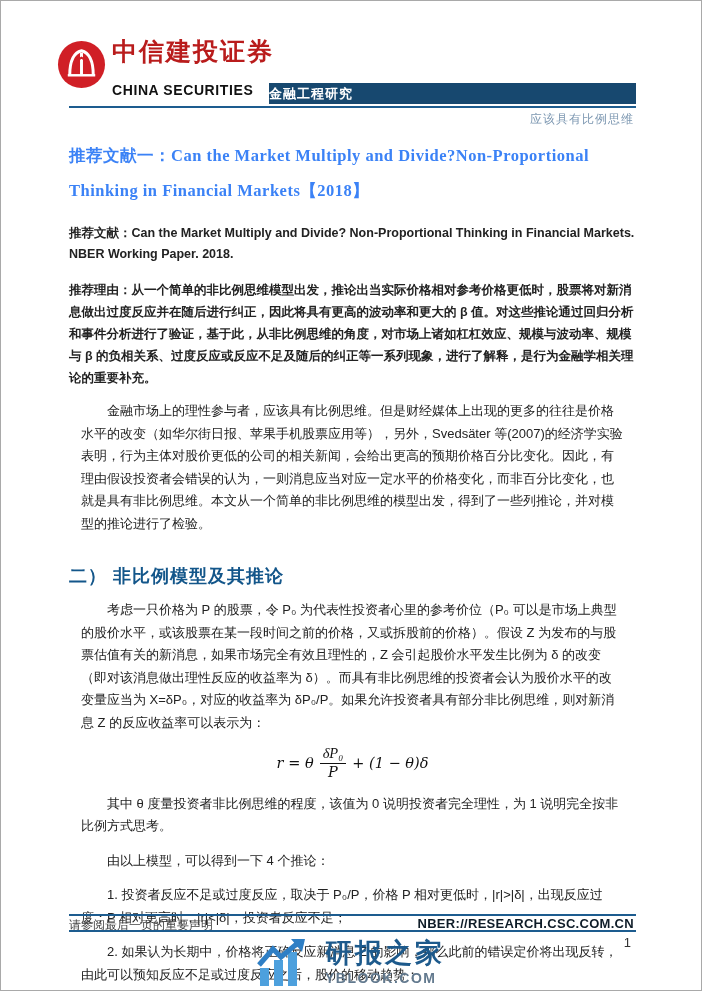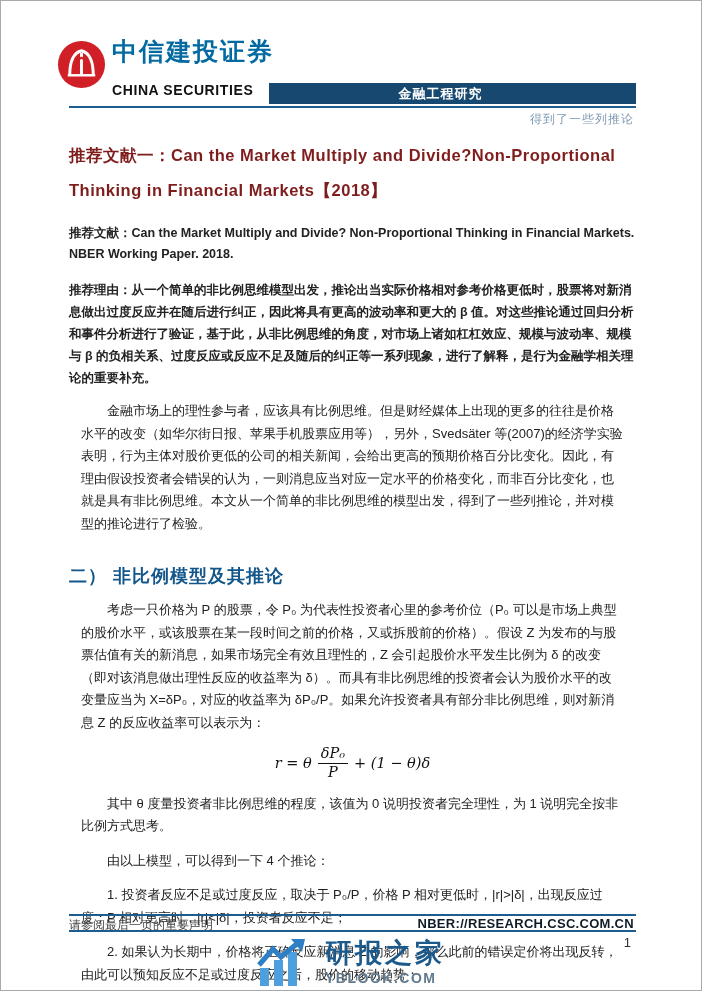--- a/index.html
+++ b/index.html
@@ -4,50 +4,50 @@
 <style>
   html,body{margin:0;padding:0;background:#e8e8e8;}
   .page{
     position:relative;width:702px;height:991px;margin:0 auto;
     background:#ffffff;border:1px solid #a9a9a9;box-sizing:border-box;
     font-family:"Liberation Sans","DejaVu Sans",sans-serif;color:#262626;overflow:hidden;
   }
   
   .logo-circle{position:absolute;left:56px;top:39px;width:49px;height:49px;}
   .brand{position:absolute;left:111px;top:38px;line-height:1;}
-  .brand-cn{font-size:25px;font-weight:bold;color:#0369a1;letter-spacing:2px;text-align:right;}
+  .brand-cn{font-size:25px;font-weight:bold;color:#b91c1c;letter-spacing:2px;text-align:right;}
   .brand-en{font-size:14px;font-weight:bold;color:#111;letter-spacing:0.6px;margin-top:19px;}
   .navy-bar{
     position:absolute;left:268px;top:82px;width:367px;height:21px;background:#17486F;
-    color:#fff;font-size:13px;font-weight:bold;text-align:center;line-height:21px;
+    color:#fff;font-size:13px;font-weight:bold;text-align:left;line-height:21px;
     padding-right:24px;box-sizing:border-box;letter-spacing:1px;
   }
   .header-rule{position:absolute;left:68px;top:105px;width:567px;height:2px;background:#1d5c8f;}
   .report-type{position:absolute;right:67px;top:110px;font-size:12px;color:#7c97b1;letter-spacing:1px;}
   
   .content{position:absolute;left:68px;top:137px;width:567px;}
   .doc-title{
-    font-size:16.5px;font-weight:bold;color:#7f1d1d;line-height:35px;letter-spacing:0.5px;
+    font-size:16.5px;font-weight:bold;color:#3b82f6;line-height:35px;letter-spacing:0.5px;font-family:Liberation Serif, serif;
   }
   .para{font-size:12.5px;line-height:21px;color:#222;margin:0;font-weight:bold;}
   .para-ref{margin-top:15px;}
   .para-reason{margin-top:14px;line-height:22px;}
   .section-heading{font-size:18px;font-weight:bold;color:#13568a;margin:0;letter-spacing:1px;}
   .h-bg{margin-top:27px;}
   .h-model{margin-top:29px;}
   .body-para{font-size:13px;line-height:22.5px;color:#222;margin:12px;text-indent:2em;}
   .first-after-heading{margin-top:11px;}
   
   .formula{
     display:flex;justify-content:center;align-items:center;margin:7px 0 5px 0;
     font-family:"DejaVu Serif","Liberation Serif",serif;font-style:italic;font-size:14.5px;color:#111;
   }
   .formula .piece{margin:0 3px;}
   .frac{display:inline-flex;flex-direction:column;text-align:center;vertical-align:middle;margin:0 3px;}
-  .frac .num{border-bottom:1px solid #111;padding:0 3px 1px 3px;line-height:1.1;}
+  .frac .num{border-bottom:1px solid #111;padding:0 3px 1px 3px;line-height:1.1;font-family:Liberation Serif, serif;}
   .frac .den{padding-top:1px;line-height:1.1;}
   
   .footer-rule-top{position:absolute;left:68px;top:913px;width:567px;height:2px;background:#1d5c8f;}
   .footer-rule-bottom{position:absolute;left:68px;top:929px;width:567px;height:2px;background:#1d5c8f;}
   .footer-disclaimer{position:absolute;left:68px;top:916px;font-size:12px;color:#444;}
   .footer-url{position:absolute;right:67px;top:915px;font-size:13px;font-weight:bold;color:#0e1c28;letter-spacing:0.3px;text-decoration:none;}
   .page-number{position:absolute;right:70px;top:934px;font-size:13px;color:#333;}
   .watermark{
     position:absolute;left:50%;bottom:4px;transform:translateX(-50%);
     display:flex;align-items:center;gap:18px;
@@ -70,21 +70,21 @@
       <path d="M18 36 C18 26 20 20 25 18 C30 20 32 26 32 36" fill="none" stroke="#D01F26" stroke-width="2"></path>
       <line x1="11" y1="36" x2="39" y2="36" stroke="#ffffff" stroke-width="2.5"></line>
     </svg>
   </span>
   <div class="brand">
     <div class="brand-cn">中信建投证券</div>
     <div class="brand-en">CHINA SECURITIES</div>
   </div>
   <div class="navy-bar">金融工程研究</div>
   <div class="header-rule"></div>
-  <div class="report-type">得到了一些列推论</div>
+  <div class="report-type">应该具有比例思维</div>
 
   <div class="content">
 
     <div class="doc-title">推荐文献一：Can the Market Multiply and Divide?Non-Proportional Thinking in Financial Markets【2018】</div>
 
     <p class="para para-ref">推荐文献：Can the Market Multiply and Divide? Non-Proportional Thinking in Financial Markets. NBER Working Paper. 2018.</p>
     <p class="para para-reason">推荐理由：从一个简单的非比例思维模型出发，推论出当实际价格相对参考价格更低时，股票将对新消息做出过度反应并在随后进行纠正，因此将具有更高的波动率和更大的 β 值。对这些推论通过回归分析和事件分析进行了验证，基于此，从非比例思维的角度，对市场上诸如杠杠效应、规模与波动率、规模与 β 的负相关系、过度反应或反应不足及随后的纠正等一系列现象，进行了解释，是行为金融学相关理论的重要补充。</p>
 
     <p class="body-para first-after-heading">金融市场上的理性参与者，应该具有比例思维。但是财经媒体上出现的更多的往往是价格水平的改变（如华尔街日报、苹果手机股票应用等），另外，Svedsäter 等(2007)的经济学实验表明，行为主体对股价更低的公司的相关新闻，会给出更高的预期价格百分比变化。因此，有理由假设投资者会错误的认为，一则消息应当对应一定水平的价格变化，而非百分比变化，也就是具有非比例思维。本文从一个简单的非比例思维的模型出发，得到了一些列推论，并对模型的推论进行了检验。</p>
 

